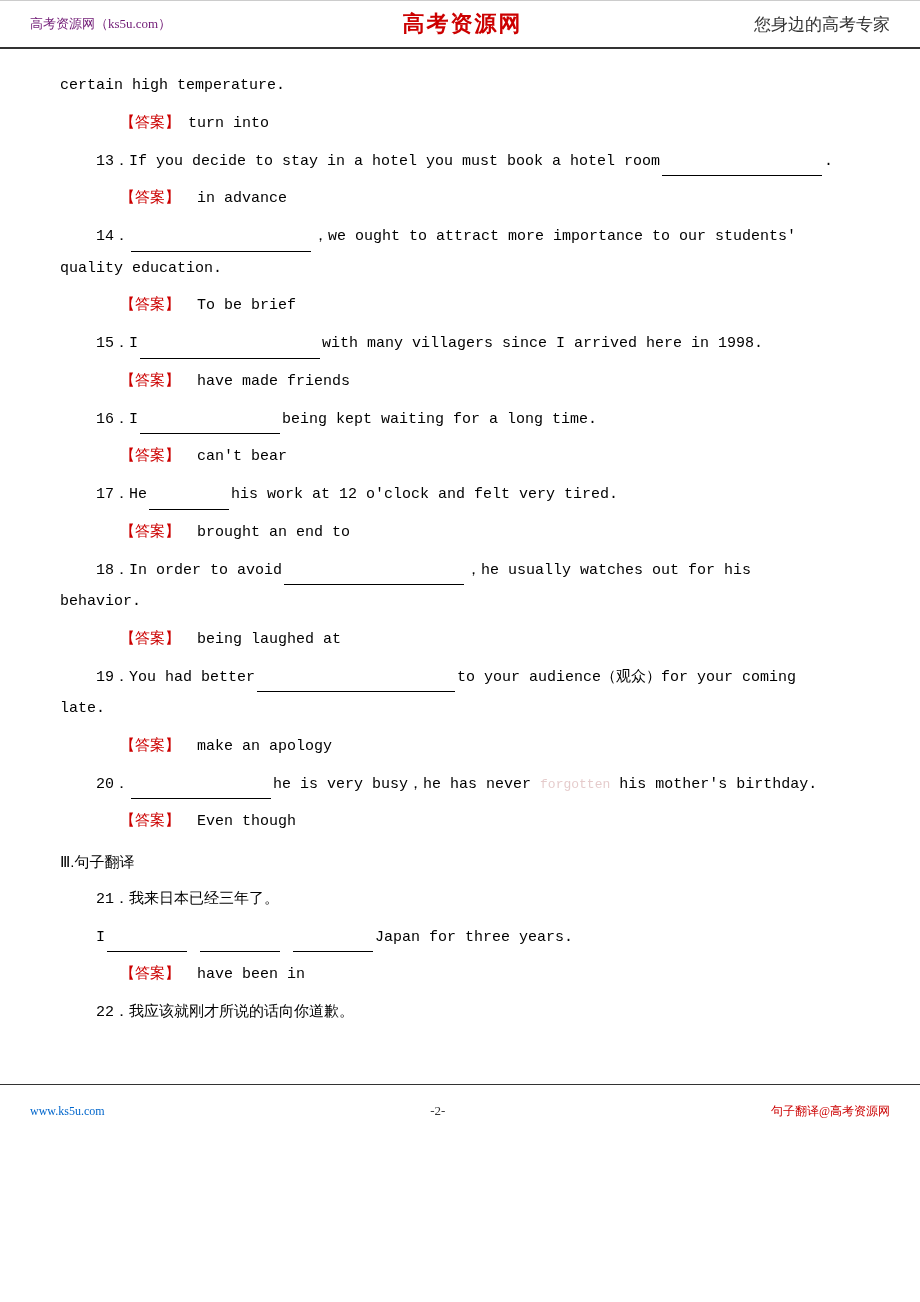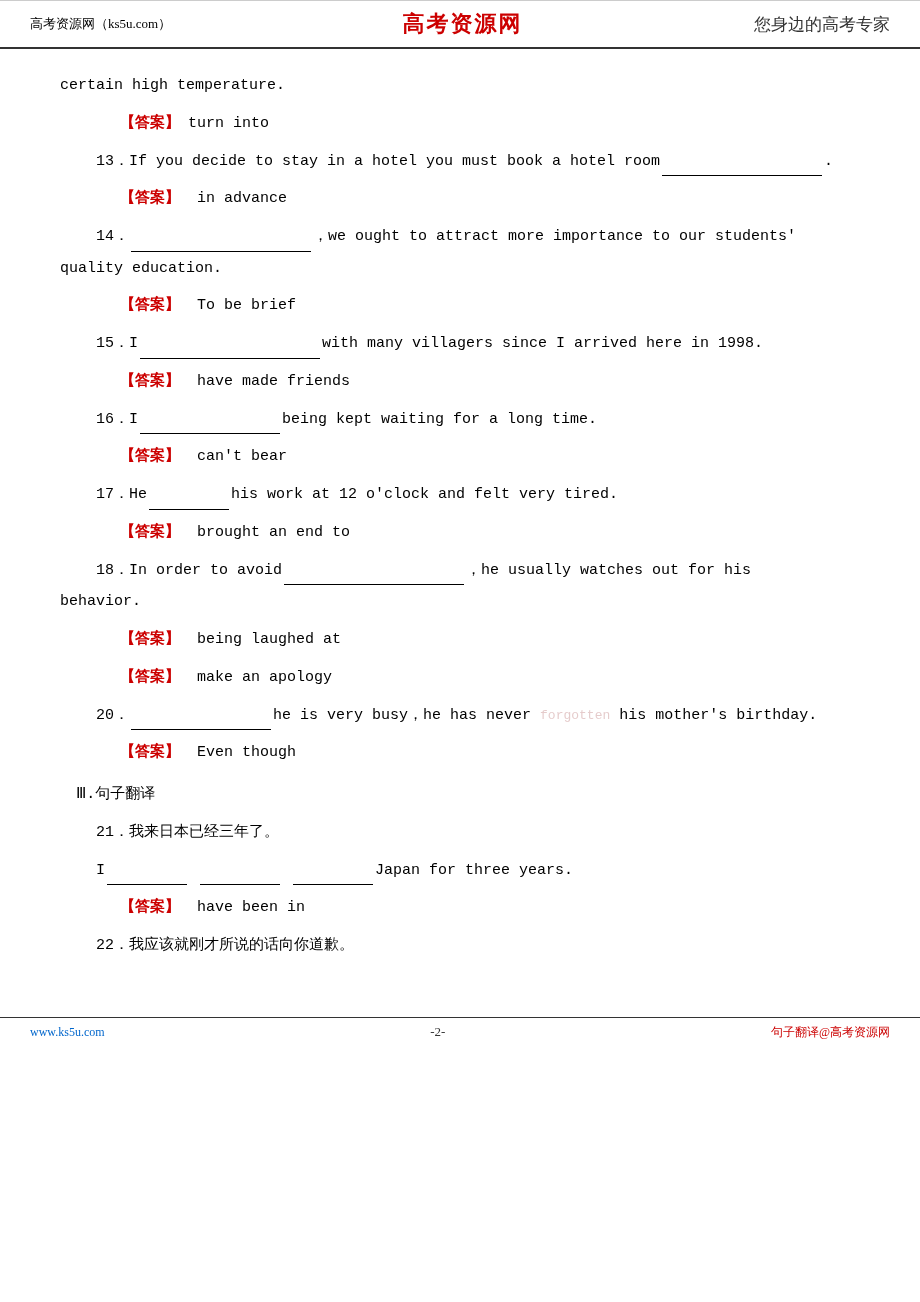--- a/index.html
+++ b/index.html
@@ -21,21 +21,21 @@
       display: flex;
       align-items: center;
       justify-content: space-between;
       padding: 8px 30px;
       border-bottom: 2px solid #333;
       border-top: 1px solid #ccc;
     }
 
     .header-left {
       font-size: 13px;
-      color: #000000;
+      color: #701a75;
     }
 
     .header-center {
       font-size: 22px;
       font-weight: bold;
       color: #cc0000;
       letter-spacing: 2px;
     }
 
     .header-right {
@@ -59,21 +59,21 @@
       display: flex;
       align-items: baseline;
       margin: 4px 0 6px 60px;
       font-family: "Courier New", monospace;
       font-size: 15px;
     }
 
     .answer-bracket {
       color: #cc0000;
       font-family: "SimSun", "宋体", serif;
-      font-weight: bold;
+      font-weight: normal;
       font-size: 15px;
       white-space: nowrap;
     }
 
     .answer-text {
       font-family: "Courier New", monospace;
       font-size: 15px;
       margin-left: 8px;
     }
 
@@ -95,30 +95,30 @@
 
     .blank-long {
       min-width: 160px;
     }
 
     .blank-medium {
       min-width: 140px;
     }
 
     .section-title {
-      font-family: Liberation Mono, monospace;
-      font-size: 15px;
-      margin: 12px 0 6px 16px;
+      font-family: Liberation Sans, sans-serif;
+      font-size: 15px;
+      margin: 12px 0 6px 0;
     }
 
     .footer {
       display: flex;
       align-items: center;
       justify-content: space-between;
-      padding: 6px 30px;
+      padding: 18px 30px;
       border-top: 1px solid #333;
       margin-top: 20px;
     }
 
     .footer-left {
       font-size: 12px;
       color: #0066cc;
     }
 
     .footer-center {
@@ -219,20 +219,25 @@
       <span class="text-line">
         &nbsp;&nbsp;&nbsp;&nbsp;18．In order to avoid<span class="blank blank-long">&nbsp;&nbsp;&nbsp;&nbsp;&nbsp;&nbsp;&nbsp;&nbsp;&nbsp;&nbsp;&nbsp;&nbsp;&nbsp;&nbsp;&nbsp;&nbsp;&nbsp;&nbsp;&nbsp;&nbsp;</span>，he usually watches out for his behavior.
       </span>
     </div>
 
     <div class="answer-line">
       <span class="answer-bracket">【答案】</span>
       <span class="answer-text">&nbsp;being laughed at</span>
     </div>
 
+    <div class="item-block">
+      <span class="text-line">
+        &nbsp;&nbsp;&nbsp;&nbsp;19．You had better<span class="blank blank-long">&nbsp;&nbsp;&nbsp;&nbsp;&nbsp;&nbsp;&nbsp;&nbsp;&nbsp;&nbsp;&nbsp;&nbsp;&nbsp;&nbsp;&nbsp;&nbsp;&nbsp;&nbsp;&nbsp;&nbsp;&nbsp;&nbsp;</span>to your audience（观众）for your coming late.
+      </span>
+    </div>
 
     <div class="answer-line">
       <span class="answer-bracket">【答案】</span>
       <span class="answer-text">&nbsp;make an apology</span>
     </div>
 
     <div class="item-block">
       <span class="text-line">
         &nbsp;&nbsp;&nbsp;&nbsp;20．<span class="blank blank-medium">&nbsp;&nbsp;&nbsp;&nbsp;&nbsp;&nbsp;&nbsp;&nbsp;&nbsp;&nbsp;&nbsp;&nbsp;&nbsp;&nbsp;</span>he is very busy，he has never <span class="watermark">forgotten</span> his mother's birthday.
       </span>

